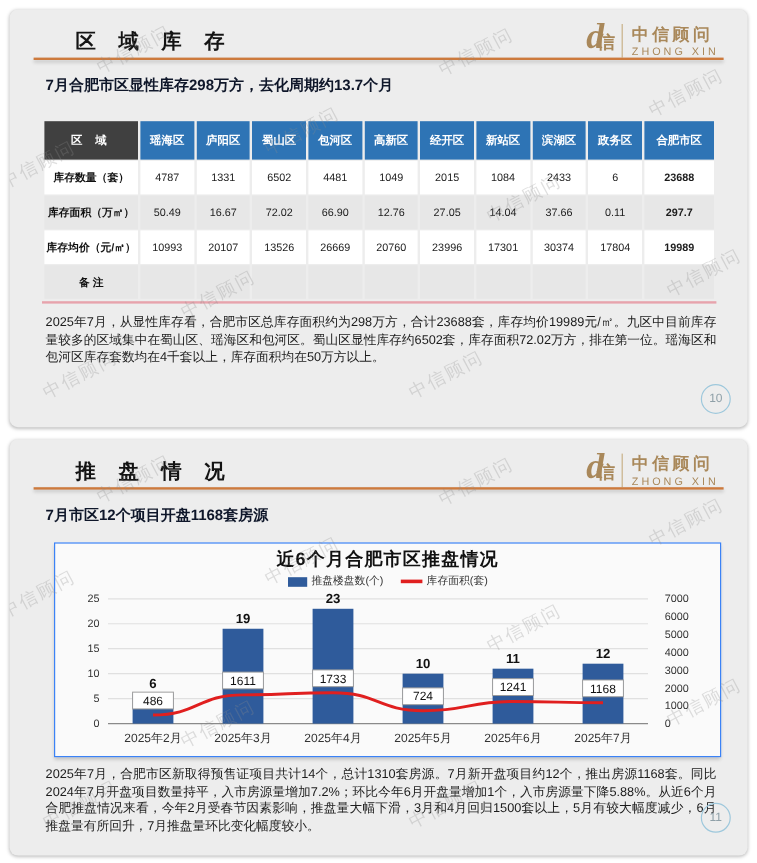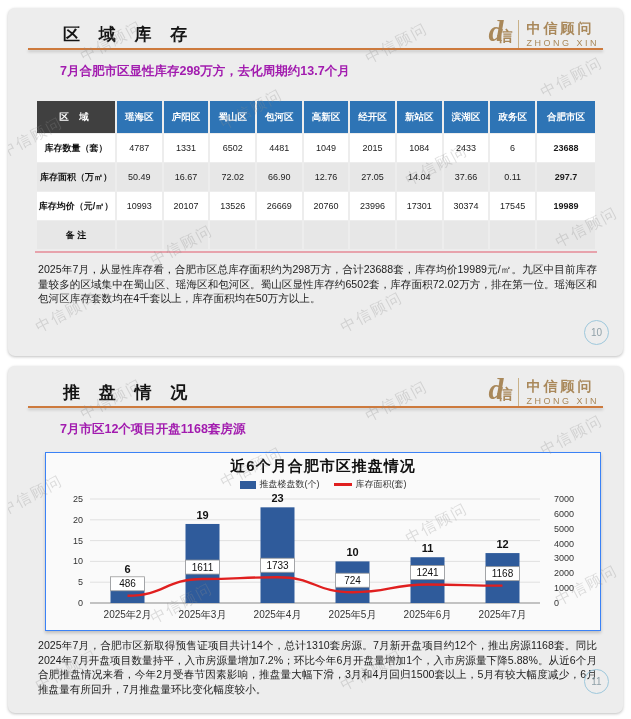--- a/index.html
+++ b/index.html
@@ -21,21 +21,21 @@
     position:absolute; left:55px; top:15px; font-size:17px; font-weight:bold;
     letter-spacing:7px; color:#141414;
   }
   .gold-rule { position:absolute; left:20px; right:20px; top:40px; height:2px; background:#cd7a3d; box-shadow:0 2px 3px rgba(0,0,0,.18); }
   .logo { position:absolute; right:24px; top:8px; display:flex; align-items:center; }
   .logo-mark { font-family:"Liberation Serif","DejaVu Serif",serif; font-style:italic; font-weight:bold; font-size:30px; color:#a9885a; line-height:30px; margin-right:6px; }
   .logo-mark .xin { font-size:15px; font-style:normal; margin-left:-6px; }
   .logo-text { display:flex; flex-direction:column; border-left:1px solid #c9b188; padding-left:7px; }
   .logo-cn { font-size:14px; font-weight:bold; color:#a9885a; letter-spacing:3px; }
   .logo-en { font-size:9px; color:#a9885a; letter-spacing:2.5px; }
-  .red-sub { position:absolute; left:30px; top:55px; font-size:12.5px; font-weight:bold; color:#a21caf;margin-left:22px; }
+  .red-sub { position:absolute; left:30px; top:55px; font-size:12.5px; font-weight:bold; color:#0f172a; }
 
   
   table { position:absolute; left:27px; top:92px; width:562px; border-collapse:separate; border-spacing:2px 1px; table-layout:fixed; }
   th,td { font-size:9px; text-align:center; vertical-align:middle; padding:0; }
   thead th { background:#2e74b5; color:#ffffff; font-weight:bold; height:32px; font-size:9.5px; }
   thead th.corner { background:#404040; letter-spacing:4px; }
   tbody th { font-weight:bold; color:#111; text-align:center; }
   tbody tr { height:28px;border-radius:13px; }
   tbody tr.odd  td, tbody tr.odd th { background:#ffffff; }
   tbody tr.even td, tbody tr.even th { background:#e7e7e7; }
@@ -121,21 +121,21 @@
         <tr class="odd">
           <th>库存均价（元/㎡）</th>
           <td>10993</td>
           <td>20107</td>
           <td>13526</td>
           <td>26669</td>
           <td>20760</td>
           <td>23996</td>
           <td>17301</td>
           <td>30374</td>
-          <td>17545</td>
+          <td>17804</td>
           <td class="total">19989</td>
         </tr>
         <tr class="even">
           <th>备  注</th>
           <td></td>
           <td></td>
           <td></td>
           <td></td>
           <td></td>
           <td></td>

